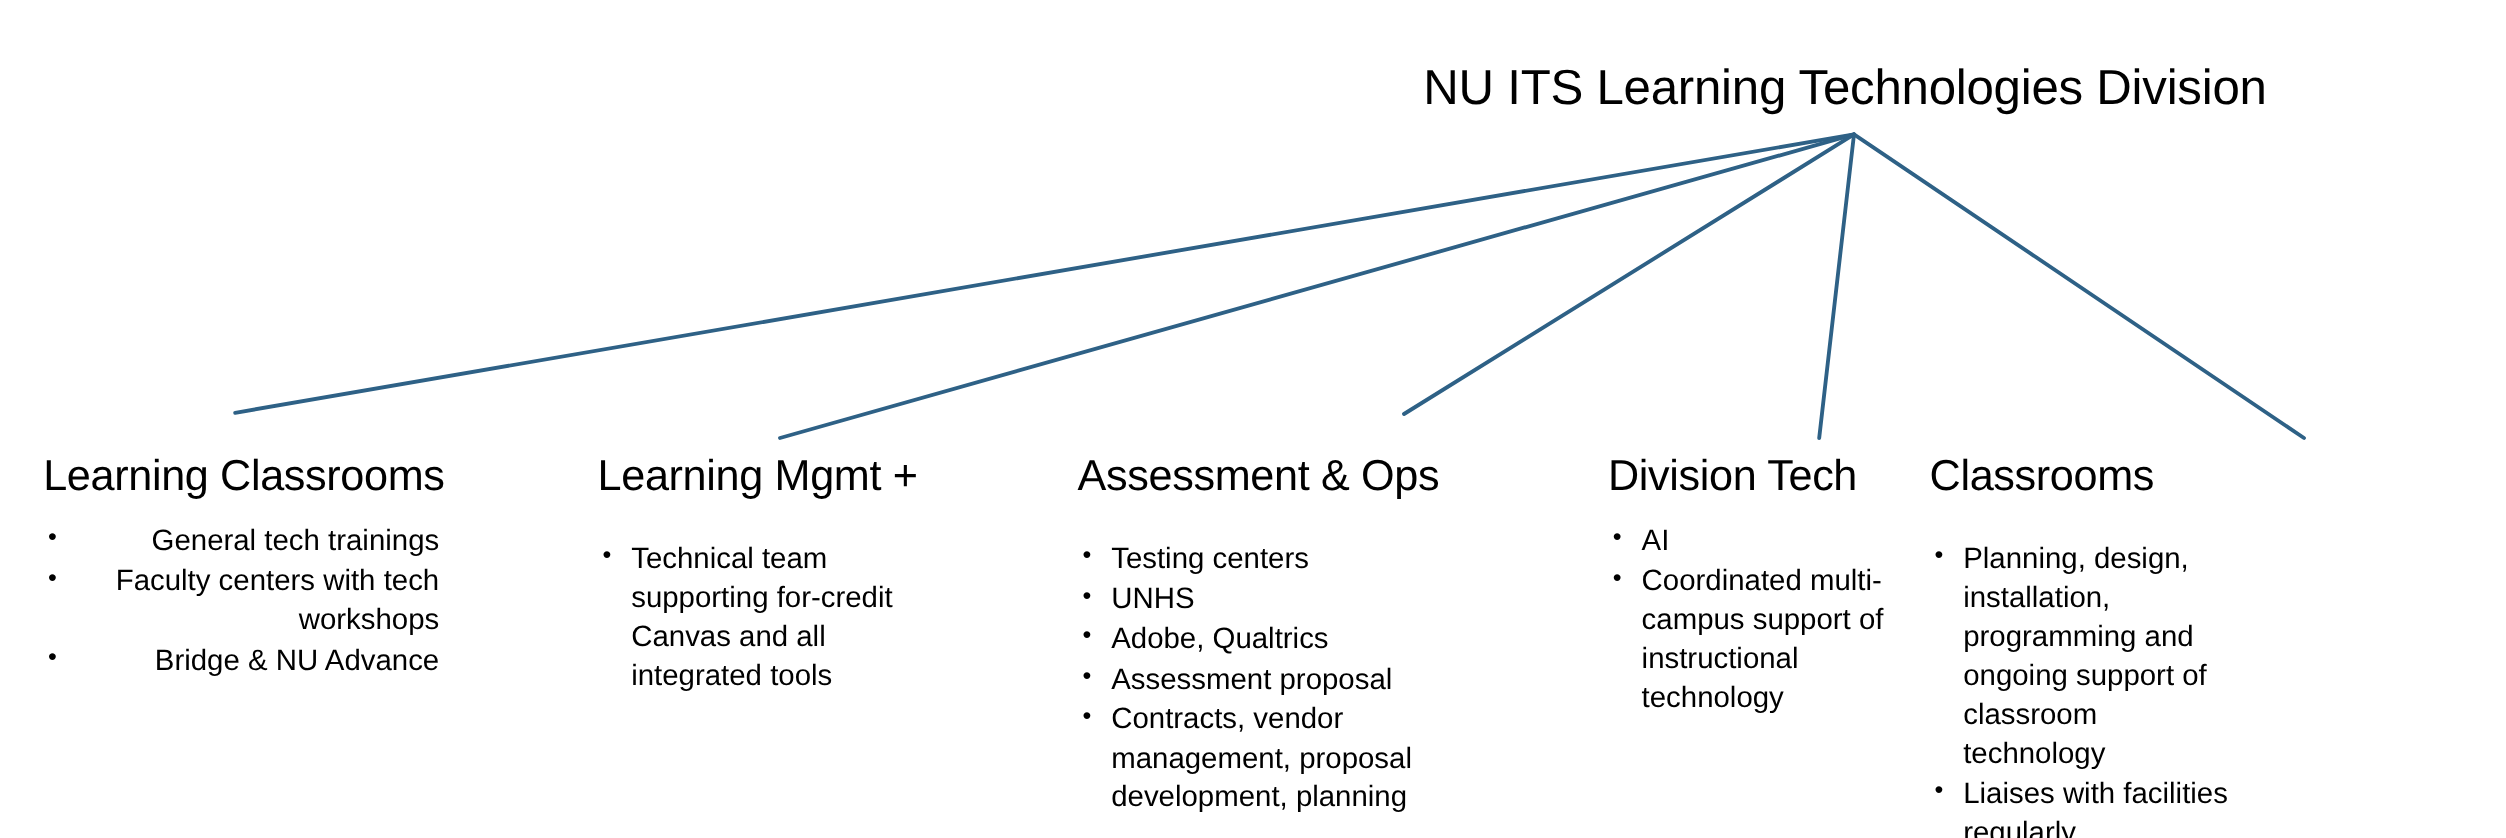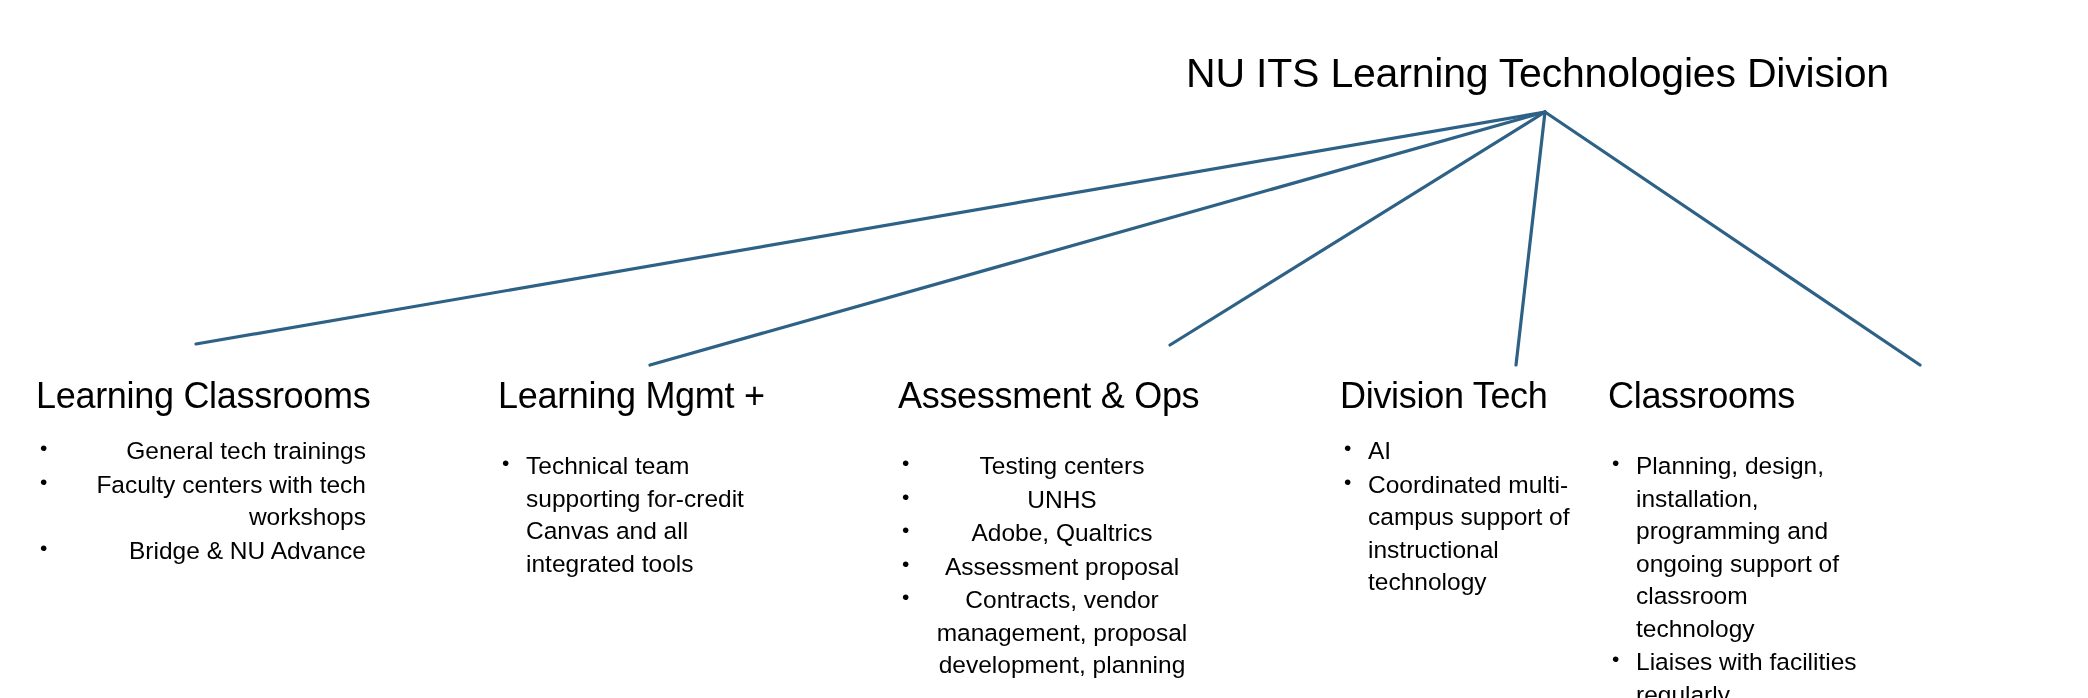--- a/index.html
+++ b/index.html
@@ -78,21 +78,21 @@
   }
 
   
   #col-0 { left: 36px;   top: 338px; width: 330px; }
   #col-0 .bullet-list { margin-top: 21px; text-align: right; }
 
   #col-1 { left: 498px;  top: 338px; width: 250px; }
   #col-1 .bullet-list { margin-top: 36px; }
 
   #col-2 { left: 898px;  top: 338px; width: 300px; }
-  #col-2 .bullet-list { margin-top: 36px; text-align: center; }
+  #col-2 .bullet-list { margin-top: 36px; }
 
   #col-3 { left: 1340px; top: 338px; width: 230px; }
   #col-3 .bullet-list { margin-top: 21px; }
 
   #col-4 { left: 1608px; top: 338px; width: 262px; }
   #col-4 .bullet-list { margin-top: 36px; }
 </style>
 </head>
 <body>
 

